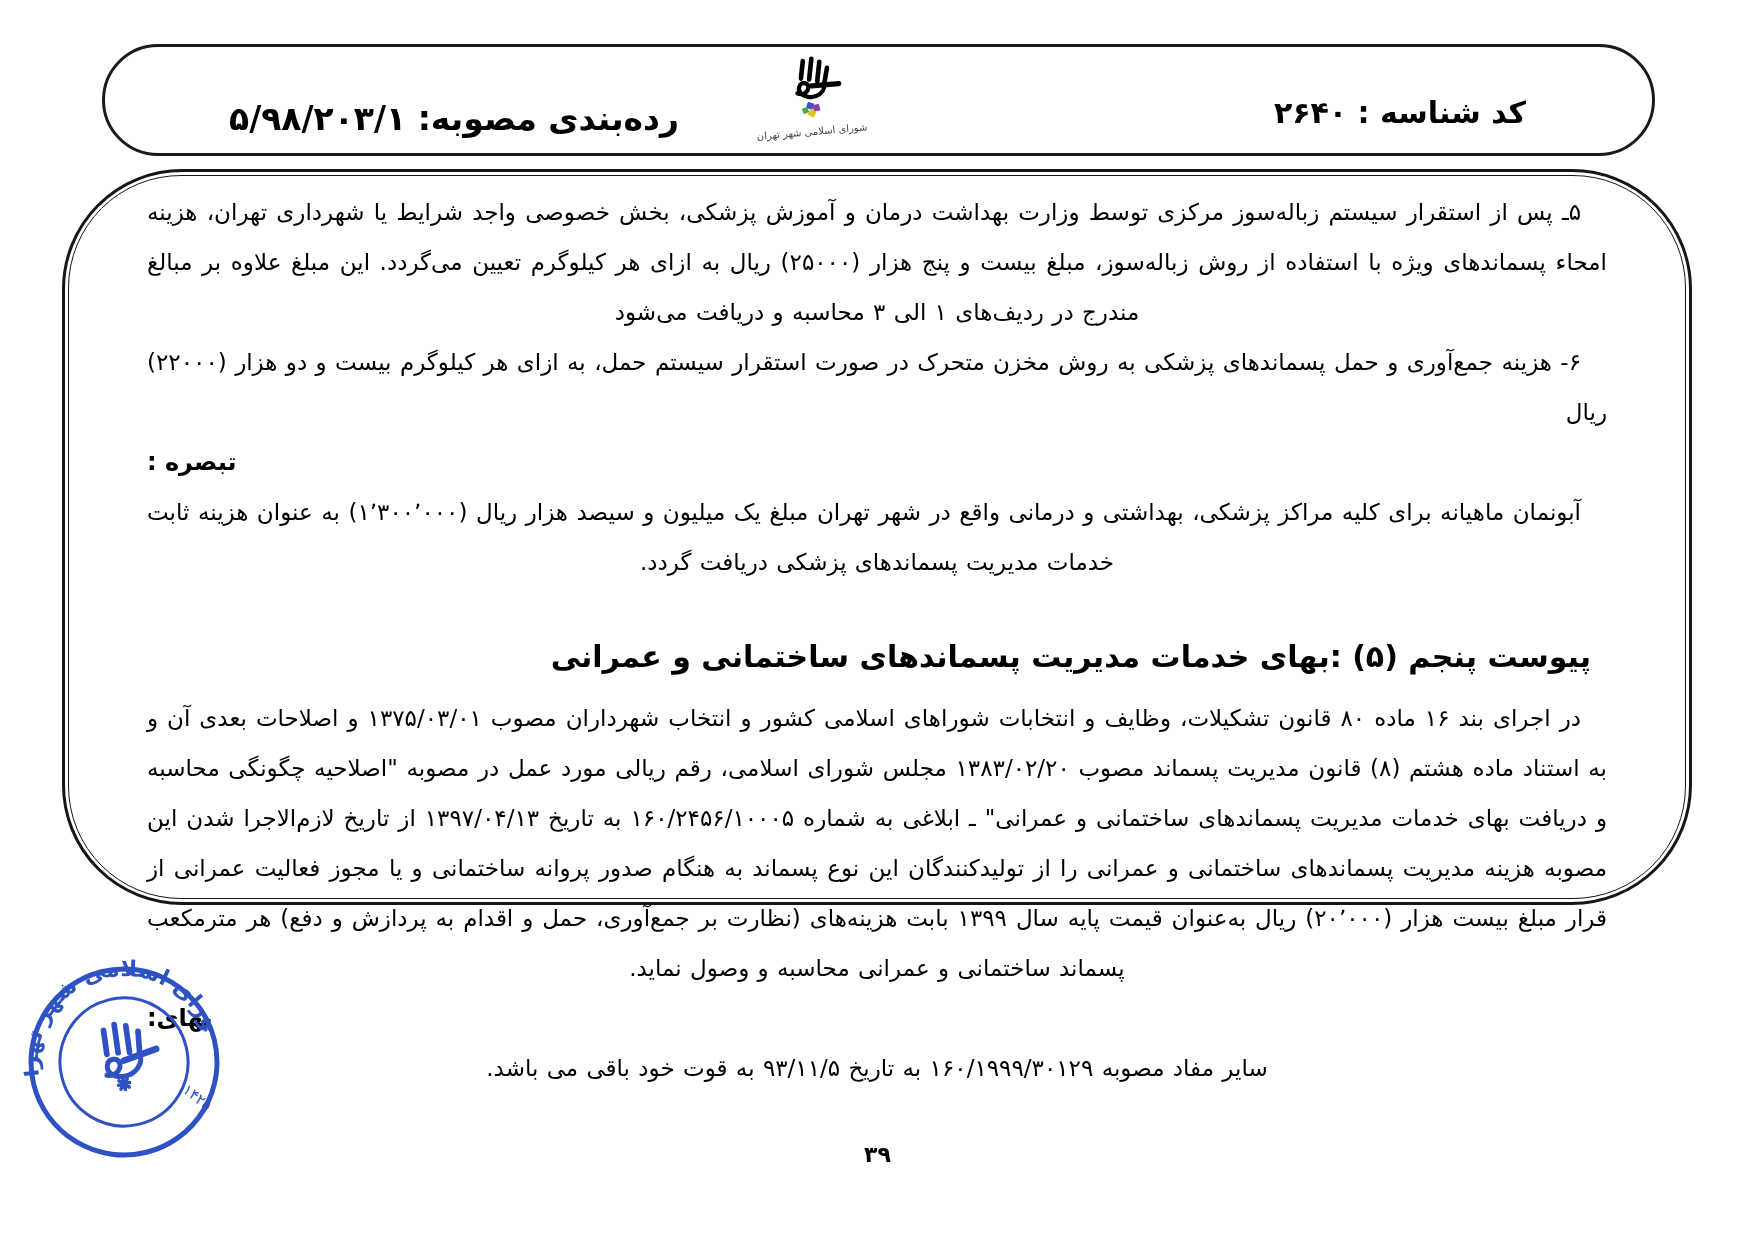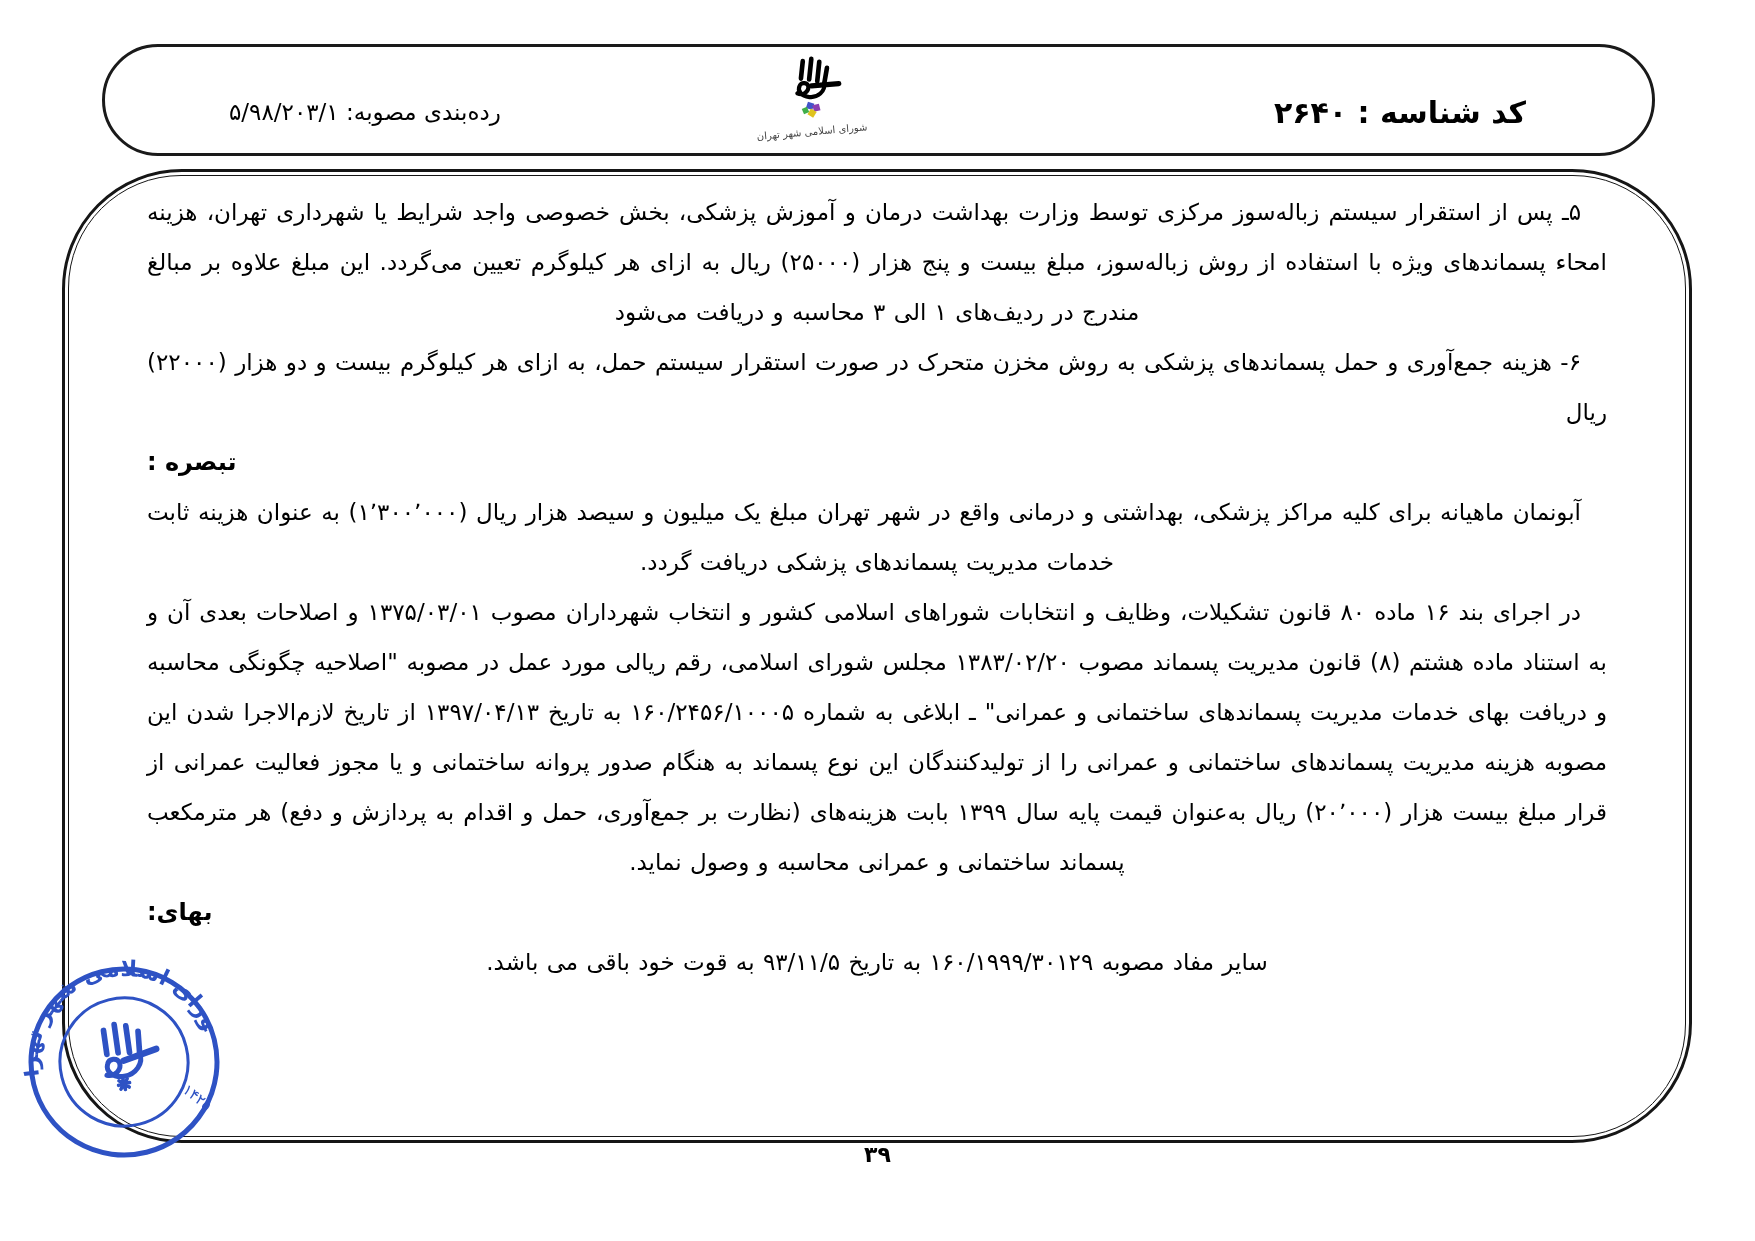--- a/index.html
+++ b/index.html
@@ -5,28 +5,28 @@
   * { margin:0; padding:0; box-sizing:border-box; }
   html,body { width:1755px; height:1241px; background:#ffffff;
     font-family:"DejaVu Sans", sans-serif; color:#000; overflow:hidden; }
   .page { position:relative; width:1755px; height:1241px; background:#fff; }
 
   
   .header-box { position:absolute; top:44px; left:102px; width:1553px; height:112px;
     border:3px solid #1a1a1a; border-radius:58px; background:#fff; }
   .hdr-id { position:absolute; top:48px; right:126px; font-size:30px; font-weight:bold;
     direction:rtl; white-space:nowrap; letter-spacing:0.5px; }
-  .hdr-class { position:absolute; top:52px; left:124px; font-size:23px; font-weight:normal;
+  .hdr-class { position:absolute; top:52px; left:124px; font-size:33px; font-weight:bold;
     direction:rtl; white-space:nowrap; letter-spacing:0.5px;text-align:center; }
   .hdr-logo { position:absolute; top:8px; left:640px; width:134px; text-align:center; }
   .logo-caption { font-size:10px; color:#2a2a2a; direction:rtl; transform:rotate(-5deg);
     margin-top:1px; opacity:.88; white-space:nowrap; }
 
   
-  .main-box { position:absolute; top:169px; left:62px; width:1630px; height:974px;
+  .main-box { position:absolute; top:169px; left:62px; width:1630px; height:736px;
     border:3.5px solid #161616; border-radius:120px; background:transparent; }
   .main-box-inner { position:absolute; inset:3px; border:1.5px solid #161616;
     border-radius:113px; }
 
   .content { position:absolute; top:15px; left:82px; right:82px; direction:rtl; }
   .para { font-size:23px; line-height:50px; text-align:justify; text-align-last:center;
     color:#000; word-spacing:1px; }
   .para.indent { text-indent:26px; }
   .para.fullline { text-align-last:justify; }
   .para.centerline { text-align:center; text-align-last:center; }
@@ -74,20 +74,21 @@
   </div>
 
   <div class="main-box">
     <div class="main-box-inner"></div>
 
     <div class="content">
       <p class="para indent">۵ـ پس از استقرار سیستم زباله‌سوز مرکزی توسط وزارت بهداشت درمان و آموزش پزشکی، بخش خصوصی واجد شرایط یا شهرداری تهران، هزینه امحاء پسماندهای ویژه با استفاده از روش زباله‌سوز، مبلغ بیست و پنج هزار (۲۵۰۰۰) ریال به ازای هر کیلوگرم تعیین می‌گردد. این مبلغ علاوه بر مبالغ مندرج در ردیف‌های ۱ الی ۳ محاسبه و دریافت می‌شود</p>
       <p class="para indent fullline">۶- هزینه جمع‌آوری و حمل پسماندهای پزشکی به روش مخزن متحرک در صورت استقرار سیستم حمل، به ازای هر کیلوگرم بیست و دو هزار (۲۲۰۰۰) ریال</p>
       <p class="note-label">تبصره :</p>
       <p class="para indent">آبونمان ماهیانه برای کلیه مراکز پزشکی، بهداشتی و درمانی واقع در شهر تهران مبلغ یک میلیون و سیصد هزار ریال (۱٬۳۰۰٬۰۰۰) به عنوان هزینه ثابت خدمات مدیریت پسماندهای پزشکی دریافت گردد.</p>
+      <h2 class="section-heading">پیوست پنجم (۵) :بهای خدمات مدیریت پسماندهای ساختمانی و عمرانی</h2>
       <p class="para indent">در اجرای بند ۱۶ ماده ۸۰ قانون تشکیلات، وظایف و انتخابات شوراهای اسلامی کشور و انتخاب شهرداران مصوب ۱۳۷۵/۰۳/۰۱ و اصلاحات بعدی آن و به استناد ماده هشتم (۸) قانون مدیریت پسماند مصوب ۱۳۸۳/۰۲/۲۰ مجلس شورای اسلامی، رقم ریالی مورد عمل در مصوبه "اصلاحیه چگونگی محاسبه و دریافت بهای خدمات مدیریت پسماندهای ساختمانی و عمرانی" ـ ابلاغی به شماره ۱۶۰/۲۴۵۶/۱۰۰۰۵ به تاریخ ۱۳۹۷/۰۴/۱۳ از تاریخ لازم‌الاجرا شدن این مصوبه هزینه مدیریت پسماندهای ساختمانی و عمرانی را از تولیدکنندگان این نوع پسماند به هنگام صدور پروانه ساختمانی و یا مجوز فعالیت عمرانی از قرار مبلغ بیست هزار (۲۰٬۰۰۰) ریال به‌عنوان قیمت پایه سال ۱۳۹۹ بابت هزینه‌های (نظارت بر جمع‌آوری، حمل و اقدام به پردازش و دفع) هر مترمکعب پسماند ساختمانی و عمرانی محاسبه و وصول نماید.</p>
       <p class="note-label">بهای:</p>
       <p class="para centerline">سایر مفاد مصوبه ۱۶۰/۱۹۹۹/۳۰۱۲۹ به تاریخ ۹۳/۱۱/۵  به قوت خود باقی می باشد.</p>
     </div>
   </div>
 
   <svg class="stamp" viewBox="0 0 200 200">
     <g stroke="#2e52c4" fill="none">
       <circle cx="100" cy="100" r="93" stroke-width="5"></circle>
       <circle cx="100" cy="100" r="64" stroke-width="3"></circle>

